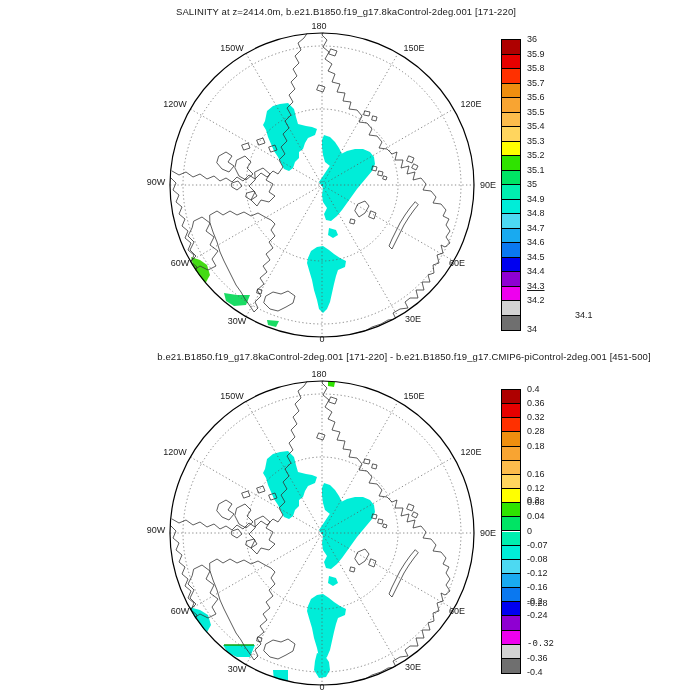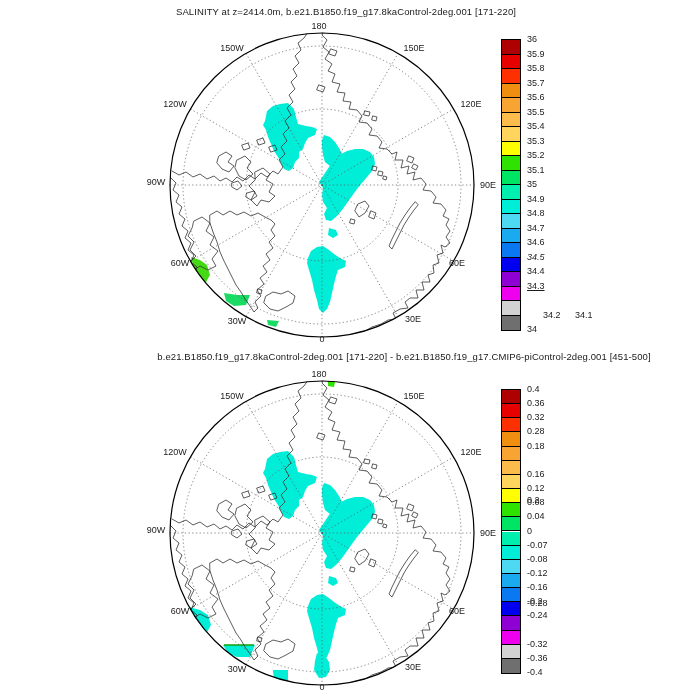--- a/index.html
+++ b/index.html
@@ -169,24 +169,24 @@
     <div class="cb-tick" style="left: 527px; top: 106.5px;">35.5</div>
     <div class="cb-tick" style="left: 527px; top: 121px;">35.4</div>
     <div class="cb-tick" style="left: 527px; top: 135.5px;">35.3</div>
     <div class="cb-tick" style="left: 527px; top: 150px;">35.2</div>
     <div class="cb-tick" style="left: 527px; top: 164.5px;">35.1</div>
     <div class="cb-tick" style="left: 527px; top: 179px;">35</div>
     <div class="cb-tick" style="left: 527px; top: 193.5px;">34.9</div>
     <div class="cb-tick" style="left: 527px; top: 208px;">34.8</div>
     <div class="cb-tick" style="left: 527px; top: 222.5px;">34.7</div>
     <div class="cb-tick" style="left: 527px; top: 237px;">34.6</div>
-    <div class="cb-tick" style="left: 527px; top: 251.5px; font-style: italic;">34.5</div>
+    <div class="cb-tick" style="left: 527px; top: 251.5px;">34.5</div>
     <div class="cb-tick" style="left: 527px; top: 266px; text-align: center;">34.4</div>
     <div class="cb-tick" style="left: 527px; top: 280.5px; text-decoration: underline;">34.3</div>
-    <div class="cb-tick" style="left: 527px; top: 310px; margin-left: 16px;">34.2</div>
+    <div class="cb-tick" style="left: 527px; top: 295px;">34.2</div>
     <div class="cb-tick" style="left: 527px; top: 309.5px; margin-left: 48px;">34.1</div>
     <div class="cb-tick" style="left: 527px; top: 324px;">34</div>
   </div>
 
 <div class="panel-title" style="left:404px;top:351px">b.e21.B1850.f19_g17.8kaControl-2deg.001 [171-220] - b.e21.B1850.f19_g17.CMIP6-piControl-2deg.001 [451-500]</div>
 <svg class="map-svg" style="left:162px;top:373px" viewBox="0 0 320 320">
   <use href="#m2extras"></use>
     <use href="#basemap"></use>
 </svg>
 <div id="labels-1">
@@ -237,16 +237,16 @@
     <div class="cb-tick" style="left: 527px; top: 497.2px;">0.08</div>
     <div class="cb-tick" style="left: 527px; top: 511.35px;">0.04</div>
     <div class="cb-tick" style="left: 527px; top: 525.5px;">0</div>
     <div class="cb-tick" style="left: 527px; top: 539.65px;">-0.07</div>
     <div class="cb-tick" style="left: 527px; top: 553.8px;">-0.08</div>
     <div class="cb-tick" style="left: 527px; top: 567.95px;">-0.12</div>
     <div class="cb-tick" style="left: 527px; top: 582.1px;">-0.16</div>
     <div class="cb-tick" style="left: 527px; top: 596.25px;">-0.2</div>
     <div class="cb-tick" style="left: 527px; top: 610.4px;">-0.24</div>
     <div class="cb-tick" style="left: 527px; top: 598px;">-0.28</div>
-    <div class="cb-tick" style="left: 527px; top: 638.7px;">-0.32</div>
+    <div class="cb-tick" style="left: 527px; top: 638.7px; font-family: Liberation Mono, monospace;">-0.32</div>
     <div class="cb-tick" style="left: 527px; top: 652.85px;">-0.36</div>
     <div class="cb-tick" style="left: 527px; top: 667px;">-0.4</div>
   </div>
 
 </body></html>

